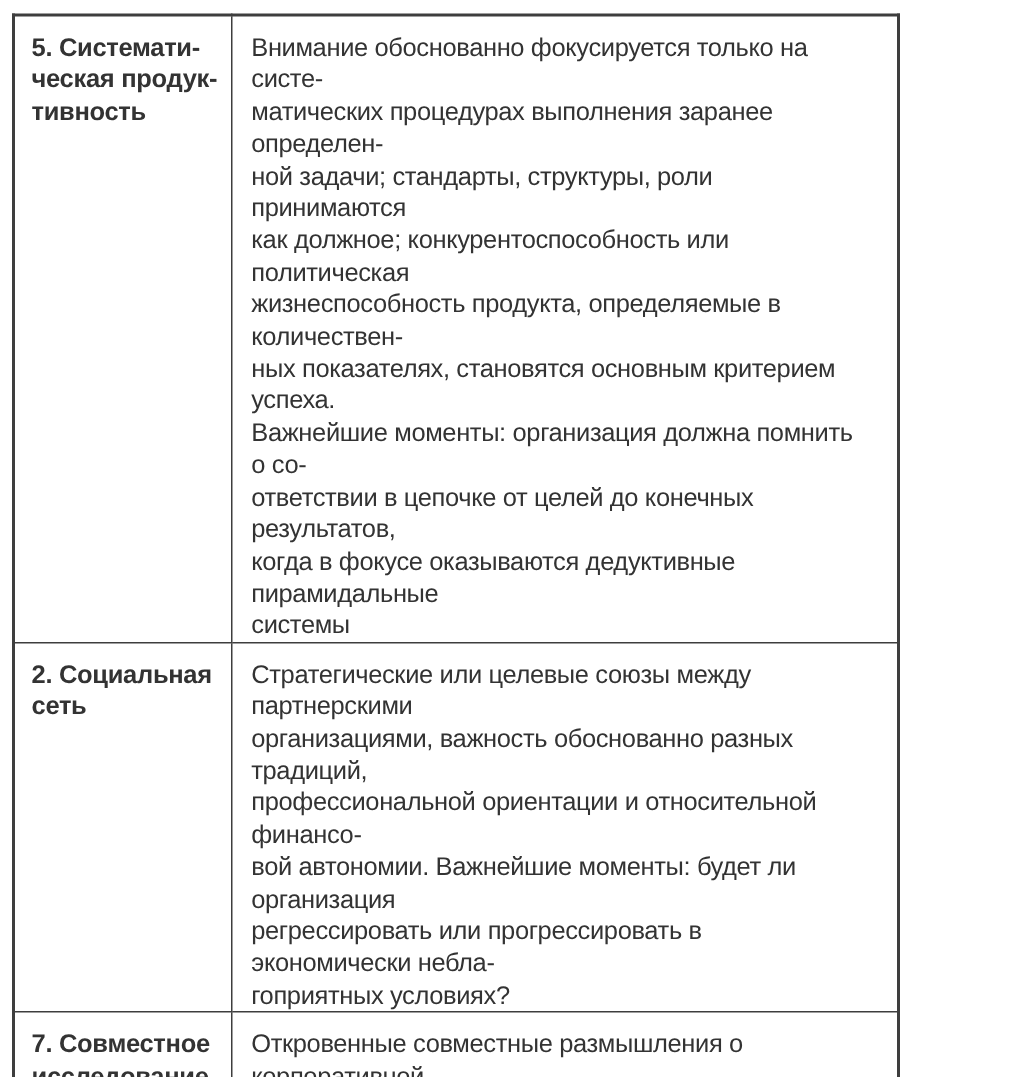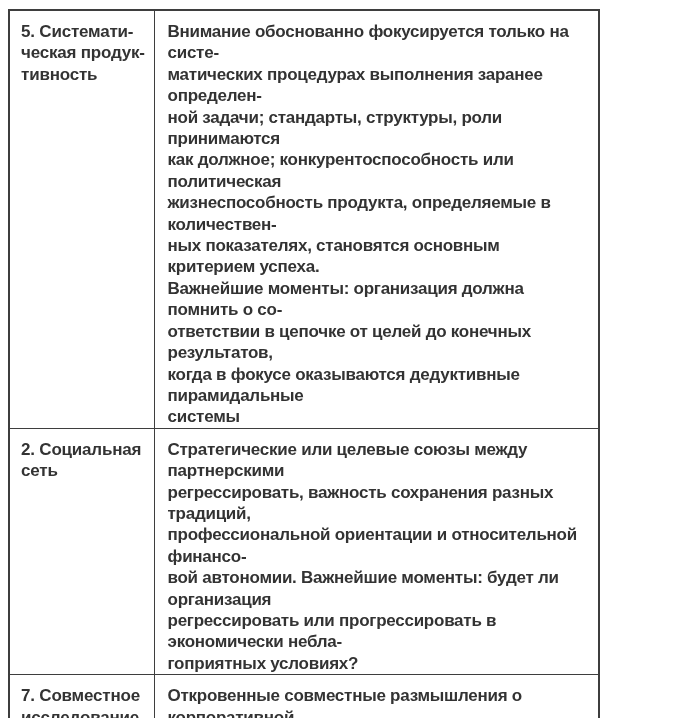--- a/index.html
+++ b/index.html
@@ -36,21 +36,20 @@
     overflow: hidden;
   }
   td.term {
     font-weight: bold;
     padding: 10px 6px 0 11px;
     letter-spacing: -0.2px;
   }
   td.desc {
     padding: 10px 21px 0 13px;
     letter-spacing: -0.25px;
-    font-weight: bold;
   }
   tr.row-1 { height: 232px; }
   tr.row-2 { height: 145px; }
   tr.row-3 { height: 327px; }
 </style>
 </head>
 <body>
 
 <div class="page">
   <table class="stages-table">
@@ -71,21 +70,21 @@
 ных показателях, становятся основным критерием успеха.
 Важнейшие моменты: организация должна помнить о со-
 ответствии в цепочке от целей до конечных результатов,
 когда в фокусе оказываются дедуктивные пирамидальные
 системы</td>
       </tr>
       <tr class="row-2">
         <td class="term">2. Социальная
 сеть</td>
         <td class="desc">Стратегические или целевые союзы между партнерскими
-регрессировать, важность сохранения разных традиций,
+организациями, важность обоснованно разных традиций,
 профессиональной ориентации и относительной финансо-
 вой автономии. Важнейшие моменты: будет ли организация
 регрессировать или прогрессировать в экономически небла-
 гоприятных условиях?</td>
       </tr>
       <tr class="row-3">
         <td class="term">7. Совместное
 исследование</td>
         <td class="desc">Откровенные совместные размышления о корпоративной
 миссии; открытые межличностные отношения с выявле-

